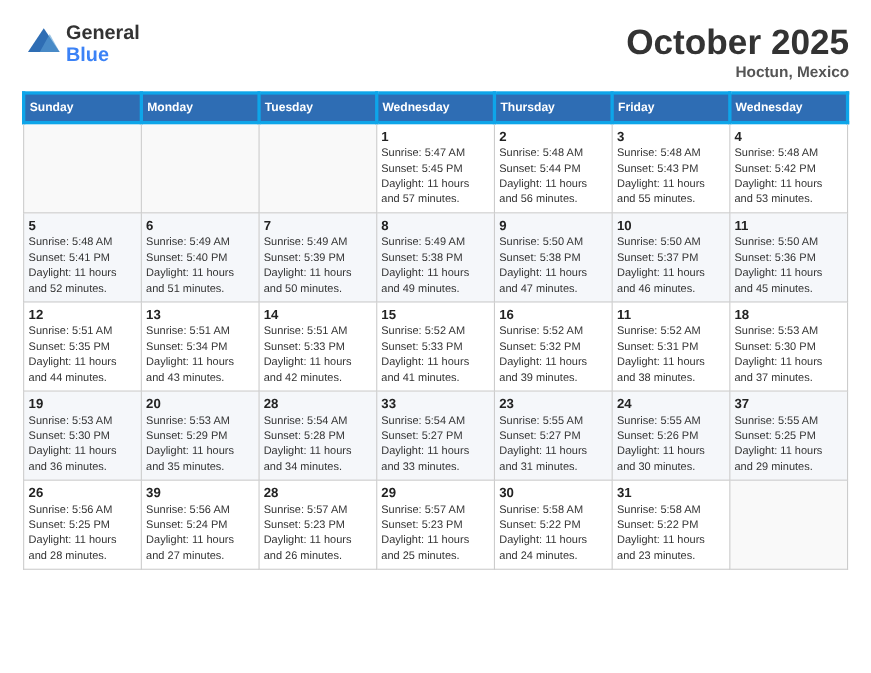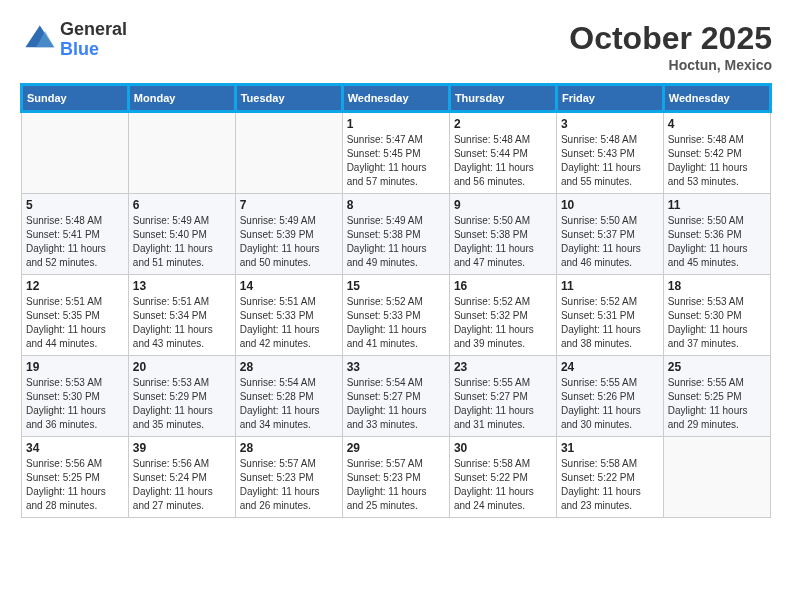--- a/index.html
+++ b/index.html
@@ -265,29 +265,29 @@
 Sunset: 5:27 PM
 Daylight: 11 hours and 31 minutes.</div>
         </td>
         <td>
           <div class="day-number">24</div>
           <div class="day-info" style="white-space: pre-line;">Sunrise: 5:55 AM
 Sunset: 5:26 PM
 Daylight: 11 hours and 30 minutes.</div>
         </td>
         <td>
-          <div class="day-number">25</div>
+          <div class="day-number">37</div>
           <div class="day-info" style="white-space: pre-line;">Sunrise: 5:55 AM
 Sunset: 5:25 PM
 Daylight: 11 hours and 29 minutes.</div>
         </td>
       </tr>
       <tr>
         <td>
-          <div class="day-number">34</div>
+          <div class="day-number">26</div>
           <div class="day-info" style="white-space: pre-line;">Sunrise: 5:56 AM
 Sunset: 5:25 PM
 Daylight: 11 hours and 28 minutes.</div>
         </td>
         <td>
           <div class="day-number">39</div>
           <div class="day-info" style="white-space: pre-line;">Sunrise: 5:56 AM
 Sunset: 5:24 PM
 Daylight: 11 hours and 27 minutes.</div>
         </td>

